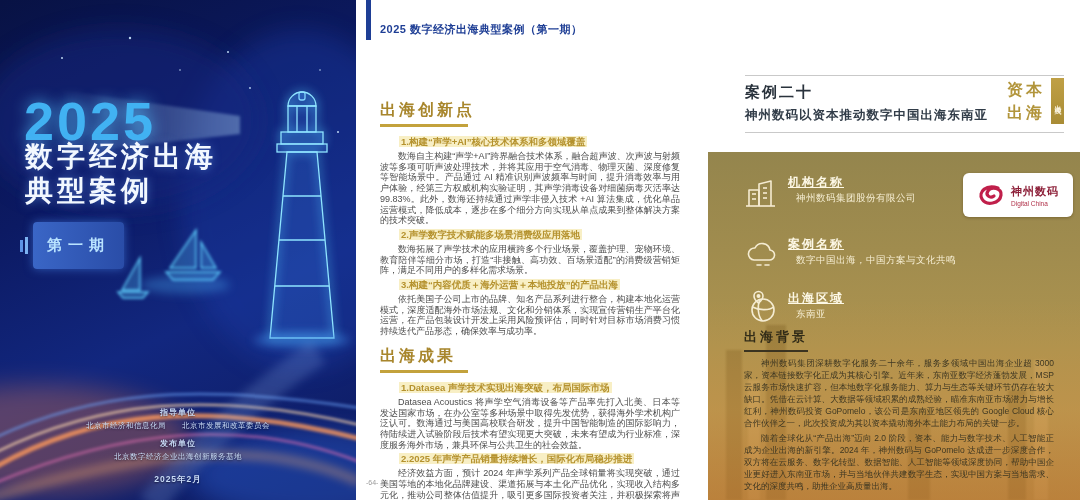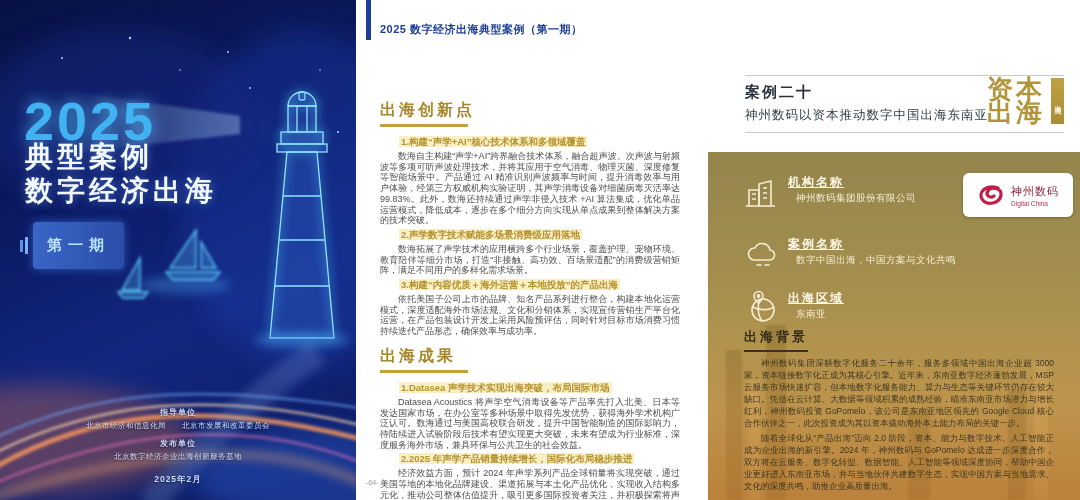--- a/index.html
+++ b/index.html
@@ -42,40 +42,40 @@
   .mp-body { font-size:9px; line-height:10.7px; color:#4d4d4d; text-align:justify;
     text-indent:2em; margin-bottom:3px; }
   .sec2 { margin-top:9px; }
   .mp-pageno { position:absolute; left:10px; bottom:14px; font-size:7px; color:#9a9a9a; }
 
   
   #rightp { left:708px; width:372px; background:#ffffff; }
   .rp-header { position:absolute; left:37px; right:16px; top:75px; height:58px;
     border-top:1px solid #c9c9c9; border-bottom:1px solid #c9c9c9; padding-top:7px; }
   .case-no { font-size:15px; font-weight:800; color:#29323c; letter-spacing:2px; }
-  .case-title { font-size:12.5px; font-weight:400; color:#313c48; margin-top:5px; letter-spacing:1px; }
+  .case-title { font-size:12.5px; font-weight:700; color:#313c48; margin-top:5px; letter-spacing:1px; }
   .mode-wrap { position:absolute; right:0; top:2px; display:flex; align-items:stretch; }
-  .mode-tag { color:#b2953b; font-size:26px; font-weight:800; line-height:23px;
+  .mode-tag { color:#b2953b; font-size:16px; font-weight:800; line-height:23px;
     letter-spacing:3px; text-align:right; }
   .mode-ribbon { width:13px; margin-left:6px; background:linear-gradient(180deg,#c0a045,#a98c35);
     color:#fdf8e8; writing-mode:vertical-rl; font-size:7px; letter-spacing:1px;
     display:flex; align-items:center; justify-content:center; }
   .gold-block { position:absolute; left:0; right:0; top:152px; bottom:0; overflow:hidden;
     background:linear-gradient(180deg,#94854d 0%, #a08c4e 28%, #ad934f 55%, #b69350 78%, #bb8f4a 100%); }
   .city-haze { position:absolute; left:0; right:0; bottom:0; height:200px;
     background:linear-gradient(180deg, rgba(205,147,66,0) 0%, rgba(205,147,66,.35) 55%, rgba(186,118,48,.55) 100%); }
   .bld { position:absolute; bottom:0; background:rgba(110,78,24,.30); filter:blur(1px); }
   .bld.lit { background:rgba(255,205,130,.22); }
   .info-icon { position:absolute; width:36px; height:36px; }
   .info-label { position:absolute; left:80px; color:#fdf8e6; font-size:12px; font-weight:800; letter-spacing:2px;text-decoration:underline; }
   .info-value { position:absolute; left:88px; color:#f6eed3; font-size:9.5px; letter-spacing:.5px; }
   .logo-card { position:absolute; left:255px; top:21px; width:110px; height:44px; background:#ffffff;
     border-radius:6px; display:flex; align-items:center; justify-content:center; gap:6px;
     box-shadow:0 1px 3px rgba(60,40,0,.35); }
-  .logo-cn { font-size:11px; font-weight:400; color:#8d2039; letter-spacing:1px; }
+  .logo-cn { font-size:11px; font-weight:700; color:#8d2039; letter-spacing:1px; }
   .logo-en { font-size:6.5px; color:#b03048; margin-top:1px; }
   .bg-heading { position:absolute; left:36px; top:176px; color:#322c18; font-size:13px;
     font-weight:800; letter-spacing:3px; border-bottom:2px solid #3a3320; padding-bottom:4px; }
   .bg-paras { position:absolute; left:36px; right:26px; top:205px; }
   .bg-paras p { font-size:8.5px; line-height:12px; color:#3e3722; text-align:justify;
     text-indent:2em; margin-bottom:3px; }
 </style>
 </head>
 <body>
 
@@ -153,22 +153,22 @@
       <path d="M-10 455 C 100 400, 210 390, 360 425" stroke="#ffd9ae" stroke-width="2" opacity="0.9" filter="url(#b2)"></path>
       <path d="M-10 470 C 90 412, 200 398, 365 440" stroke="#ff9a5c" stroke-width="5" opacity="0.8" filter="url(#b2)"></path>
       <path d="M-10 485 C 120 430, 240 416, 360 462" stroke="#e66fb2" stroke-width="3" opacity="0.55" filter="url(#b2)"></path>
       <path d="M-10 498 C 140 452, 260 436, 360 482" stroke="#ffb46e" stroke-width="7" opacity="0.45" filter="url(#b6)"></path>
       <path d="M150 505 C 205 440, 255 395, 318 352" stroke="#8fb0e8" stroke-width="26" opacity="0.22" filter="url(#b6)"></path>
     </g>
   </svg>
 
   <div class="cover-year">2025</div>
   <div class="cover-title">
+    <div>数字经济出海</div>
     <div>典型案例</div>
-    <div>数字经济出海</div>
   </div>
   <div class="issue">
     <span class="bar1"></span>
     <span class="bar2"></span>
     <span class="box">第一期</span>
   </div>
   <div class="cover-footer">
     <div class="cf-label">指导单位</div>
     <div class="cf-orgs">北京市经济和信息化局　　北京市发展和改革委员会</div>
     <div class="cf-label">发布单位</div>

